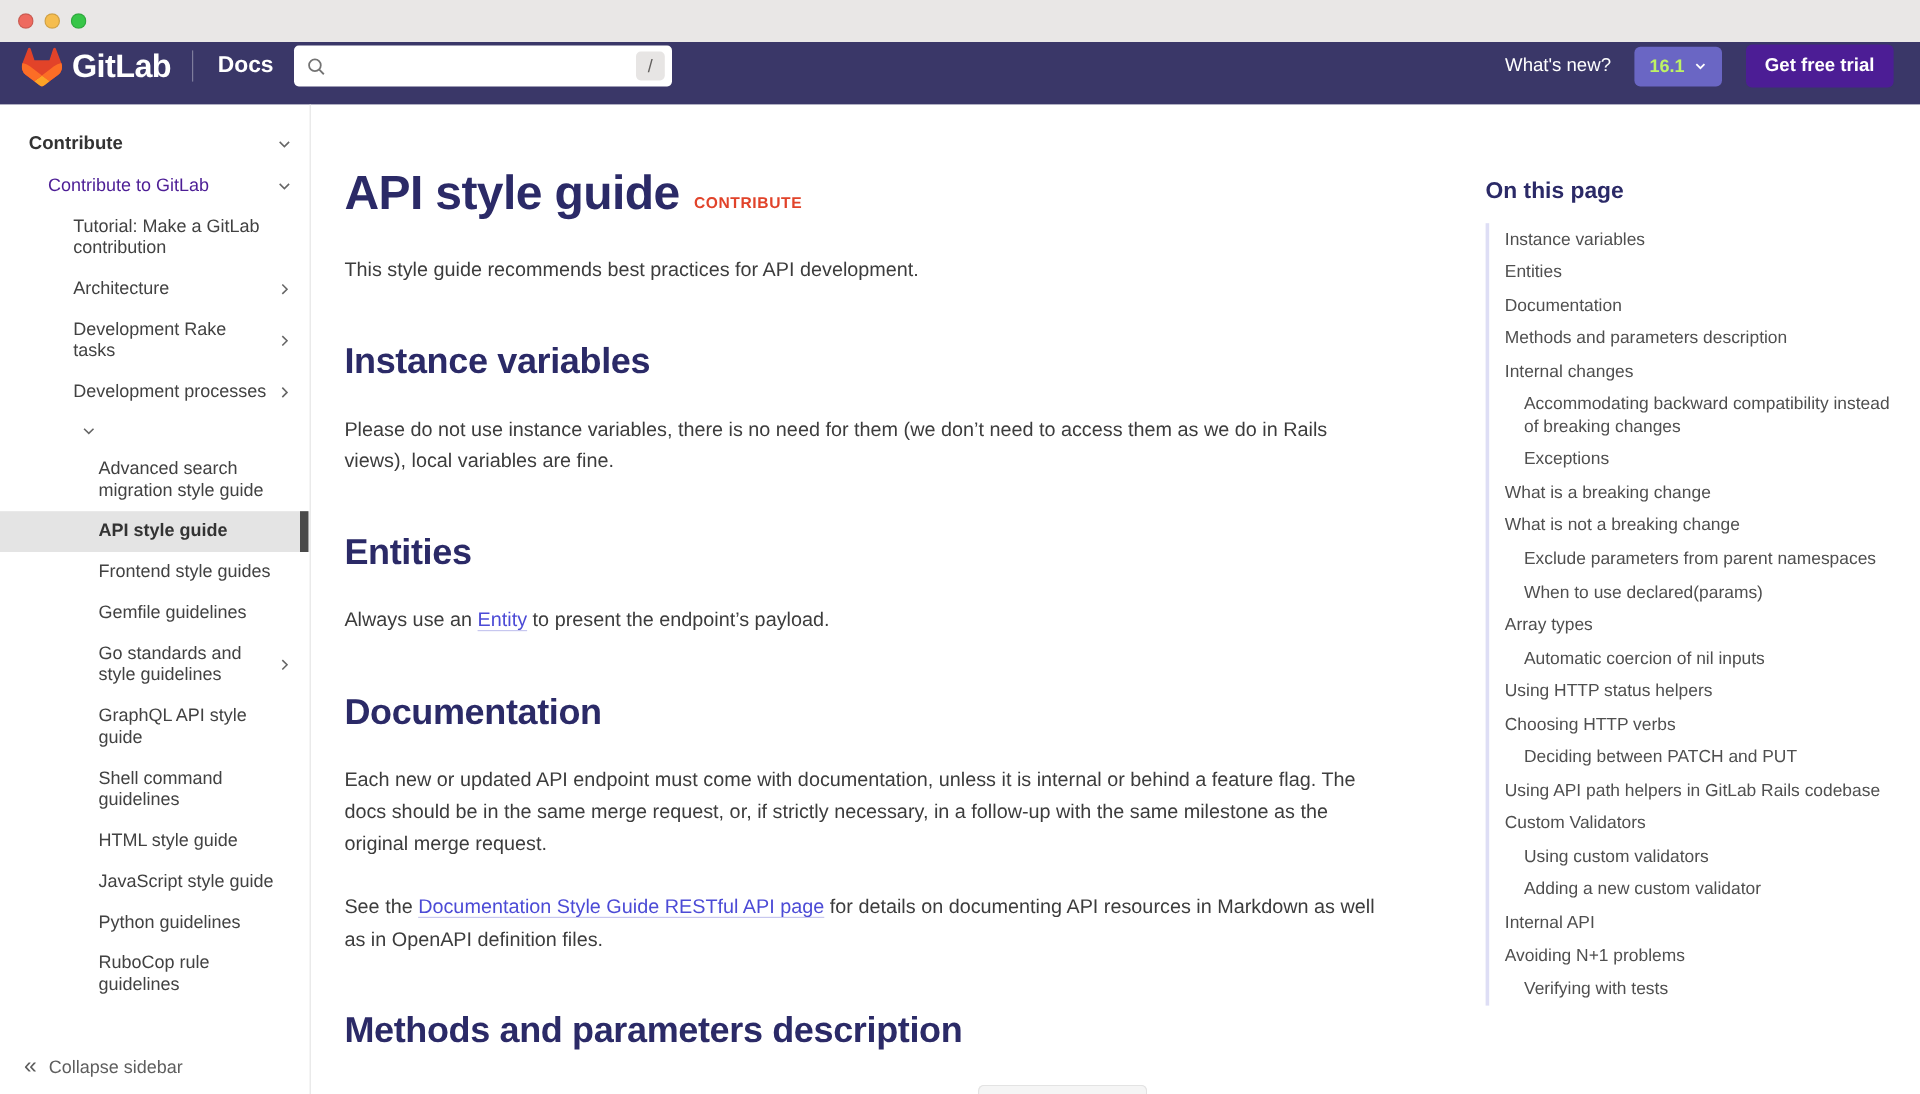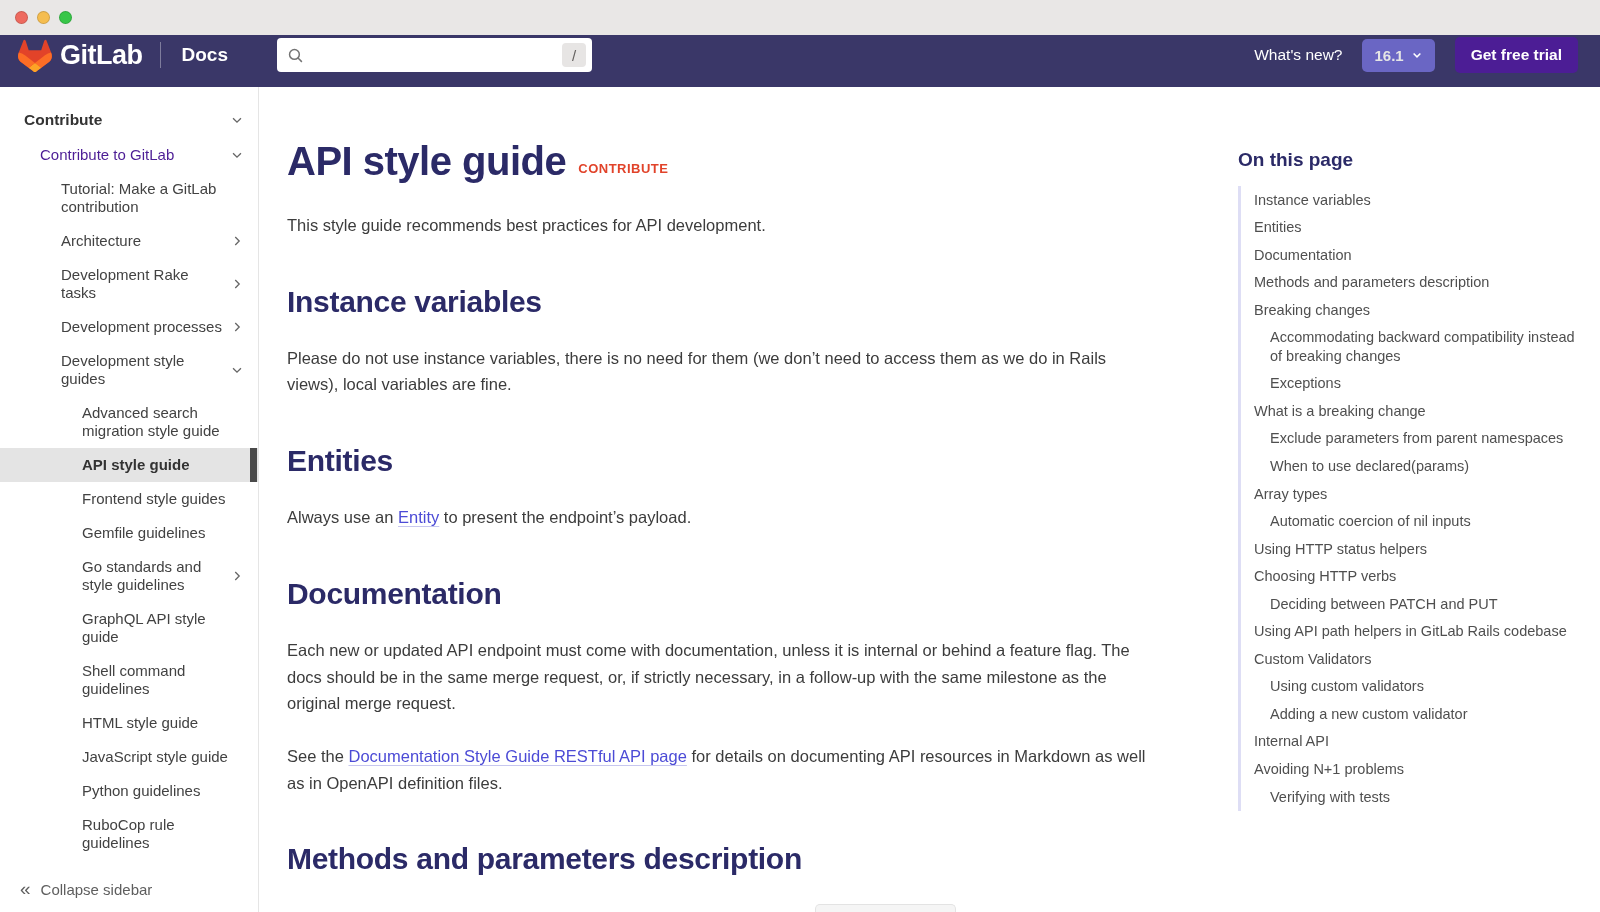--- a/index.html
+++ b/index.html
@@ -8,31 +8,31 @@
 
   
   .titlebar { height:35px; background:#e9e7e6; display:flex; align-items:center; padding-left:15px; }
   .lights { display:flex; gap:9px; }
   .light { width:13px; height:13px; border-radius:50%; border:0.5px solid rgba(0,0,0,.15); }
   .light.red { background:#ee6a5f; }
   .light.yellow { background:#f5bd4f; }
   .light.green { background:#37c648; }
 
   
-  .header { height:52px; background:#3a3768; display:flex; align-items:center; padding:0 22px 12px 18px;gap:32px; }
+  .header { height:52px; background:#3a3768; display:flex; align-items:center; padding:0 22px 12px 18px; }
   .brand { display:flex; align-items:center; gap:8px; }
   .brand-name { color:#fff; font-size:27px; font-weight:700; letter-spacing:-0.5px; }
   .brand-divider { width:1px; height:26px; background:rgba(255,255,255,.35); margin:0 13px 0 9px; }
   .brand-section { color:#fff; font-size:19px; font-weight:600; }
   .search { margin-left:17px; width:315px; height:34px; background:#fff; border-radius:4px; display:flex; align-items:center; padding:0 6px 0 10px; }
   .search input { flex:1; border:none; outline:none; font-size:15px; color:#333; background:transparent; min-width:0; font-family:"Liberation Sans", sans-serif; }
   .search .kbd { width:24px; height:24px; background:#e7e5e4; border-radius:4px; color:#63605e; font-size:15px; display:flex; align-items:center; justify-content:center; }
   .header-right { margin-left:auto; display:flex; align-items:center; gap:20px; }
   .whats-new { color:#fff; font-size:15.5px; cursor:pointer; text-decoration:none; }
-  .version-btn { background:#6a66c4; border:none; border-radius:5px; color:#e5e5e5; font-size:15px; font-weight:600; padding:8px 12px; display:flex; align-items:center; gap:7px; cursor:pointer; font-family:"Liberation Sans", sans-serif;justify-content:center; }
+  .version-btn { background:#6a66c4; border:none; border-radius:5px; color:#bef264; font-size:15px; font-weight:600; padding:8px 12px; display:flex; align-items:center; gap:7px; cursor:pointer; font-family:"Liberation Sans", sans-serif;justify-content:center; }
   .cta-btn { background:#4c1d95; border:none; border-radius:5px; color:#fff; font-size:15.5px; font-weight:700; padding:9px 16px; cursor:pointer; font-family:"Liberation Sans", sans-serif; }
 
   
   .layout { display:flex; height:825px; }
 
   
   .sidebar { width:259px; border-right:1px solid #e5e5e5; display:flex; flex-direction:column; flex:none; }
   .nav-scroll { flex:1; overflow:hidden; padding-top:16px; }
   .nav-row { position:relative; display:flex; align-items:center; padding:8px 14px 8px 24px; font-size:15px; line-height:1.2; color:#424242; cursor:pointer; }
   .nav-row .nav-label { flex:1; }
@@ -165,21 +165,20 @@
       <div class="nav-row lvl2">
         <span class="nav-label">Development processes</span>
         <span class="chev">
             <svg width="14" height="14" viewBox="0 0 16 16">
               <path d="M6 3.5 10.5 8 6 12.5" fill="none" stroke="#666" stroke-width="1.5"></path>
             </svg>
           </span>
       </div>
 
       <div class="nav-row lvl2">
-        <span class="nav-label">Development style guides</span>
         <span class="chev">
             <svg width="14" height="14" viewBox="0 0 16 16">
               <path d="M3.5 6l4.5 4.5L12.5 6" fill="none" stroke="#666" stroke-width="1.5"></path>
             </svg>
           </span>
       </div>
 
       <div class="nav-row lvl3">
         <span class="nav-label">Advanced search migration style guide</span>
       </div>
@@ -258,24 +257,25 @@
     <h2>Methods and parameters description</h2>
   </div>
 
   <div class="toc">
     <div class="toc-heading">On this page</div>
     <div class="toc-list">
       <div class="toc-item">Instance variables</div>
       <div class="toc-item">Entities</div>
       <div class="toc-item">Documentation</div>
       <div class="toc-item">Methods and parameters description</div>
-      <div class="toc-item">Breaking changes</div>
+      <div class="toc-item">Internal changes</div>
       <div class="toc-item sub">Accommodating backward compatibility instead of breaking changes</div>
       <div class="toc-item sub">Exceptions</div>
       <div class="toc-item">What is a breaking change</div>
+      <div class="toc-item">What is not a breaking change</div>
       <div class="toc-item sub">Exclude parameters from parent namespaces</div>
       <div class="toc-item sub">When to use declared(params)</div>
       <div class="toc-item">Array types</div>
       <div class="toc-item sub">Automatic coercion of nil inputs</div>
       <div class="toc-item">Using HTTP status helpers</div>
       <div class="toc-item">Choosing HTTP verbs</div>
       <div class="toc-item sub">Deciding between PATCH and PUT</div>
       <div class="toc-item">Using API path helpers in GitLab Rails codebase</div>
       <div class="toc-item">Custom Validators</div>
       <div class="toc-item sub">Using custom validators</div>

